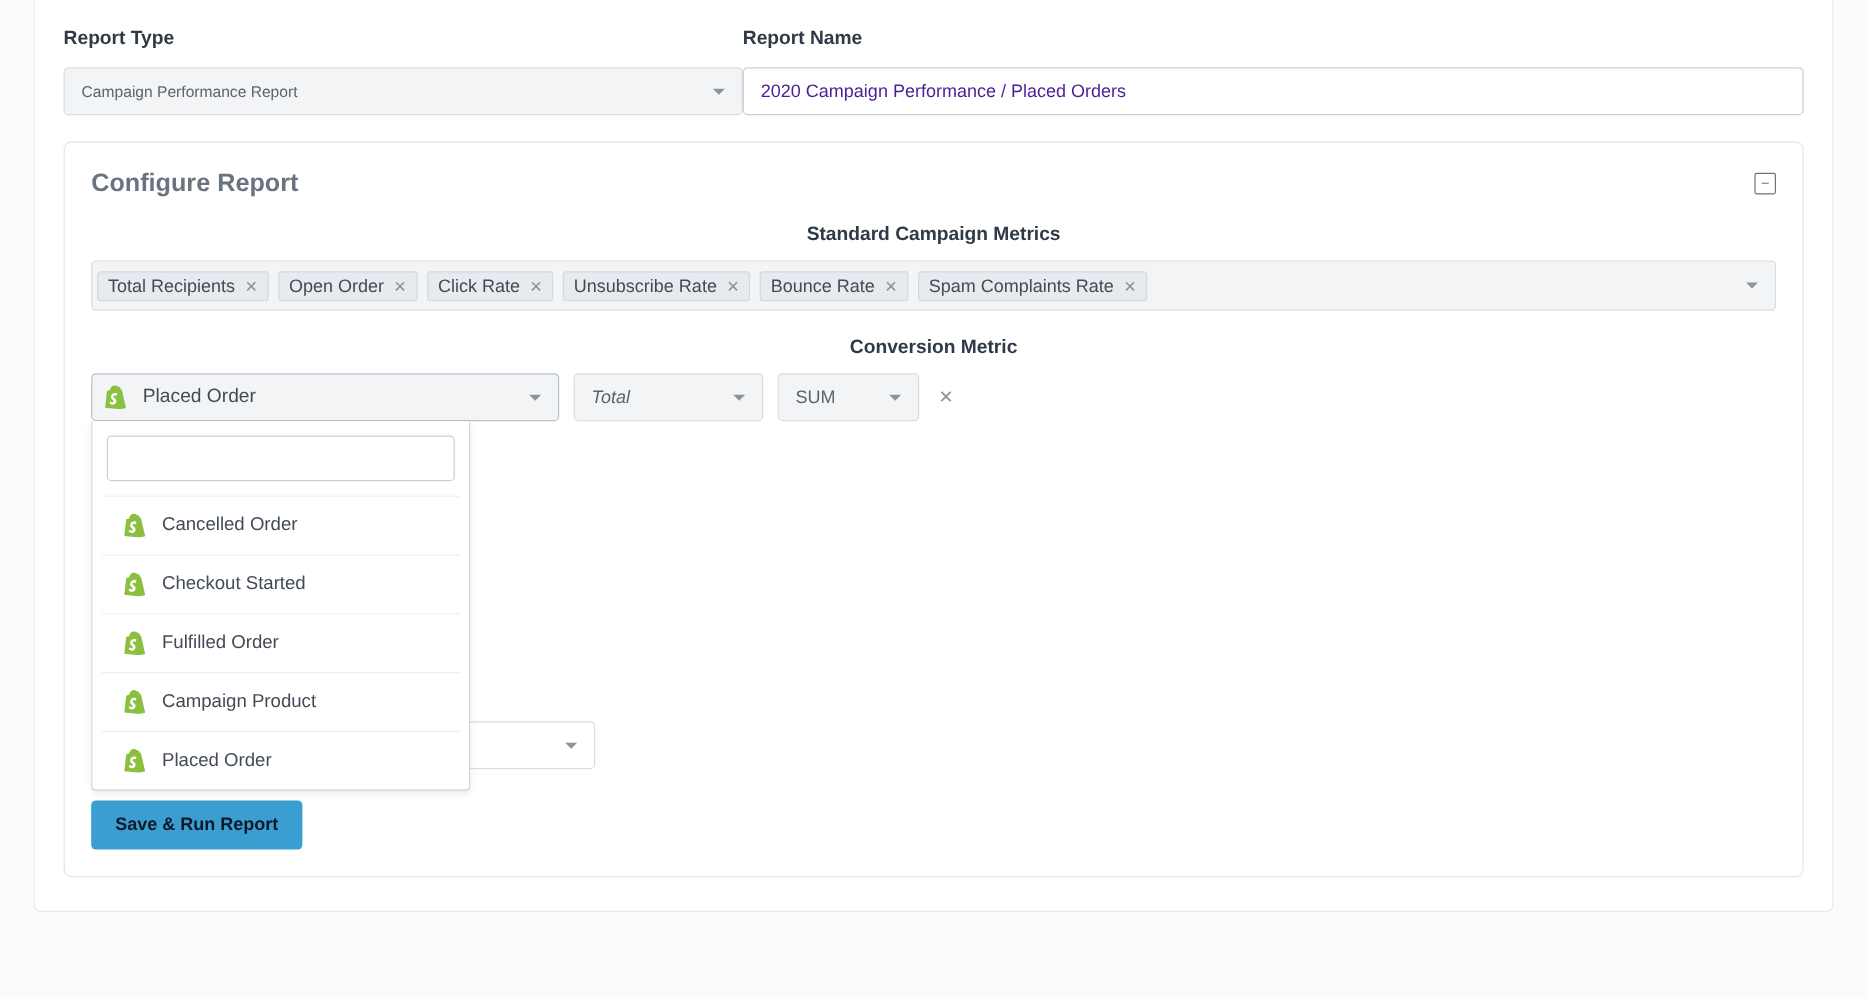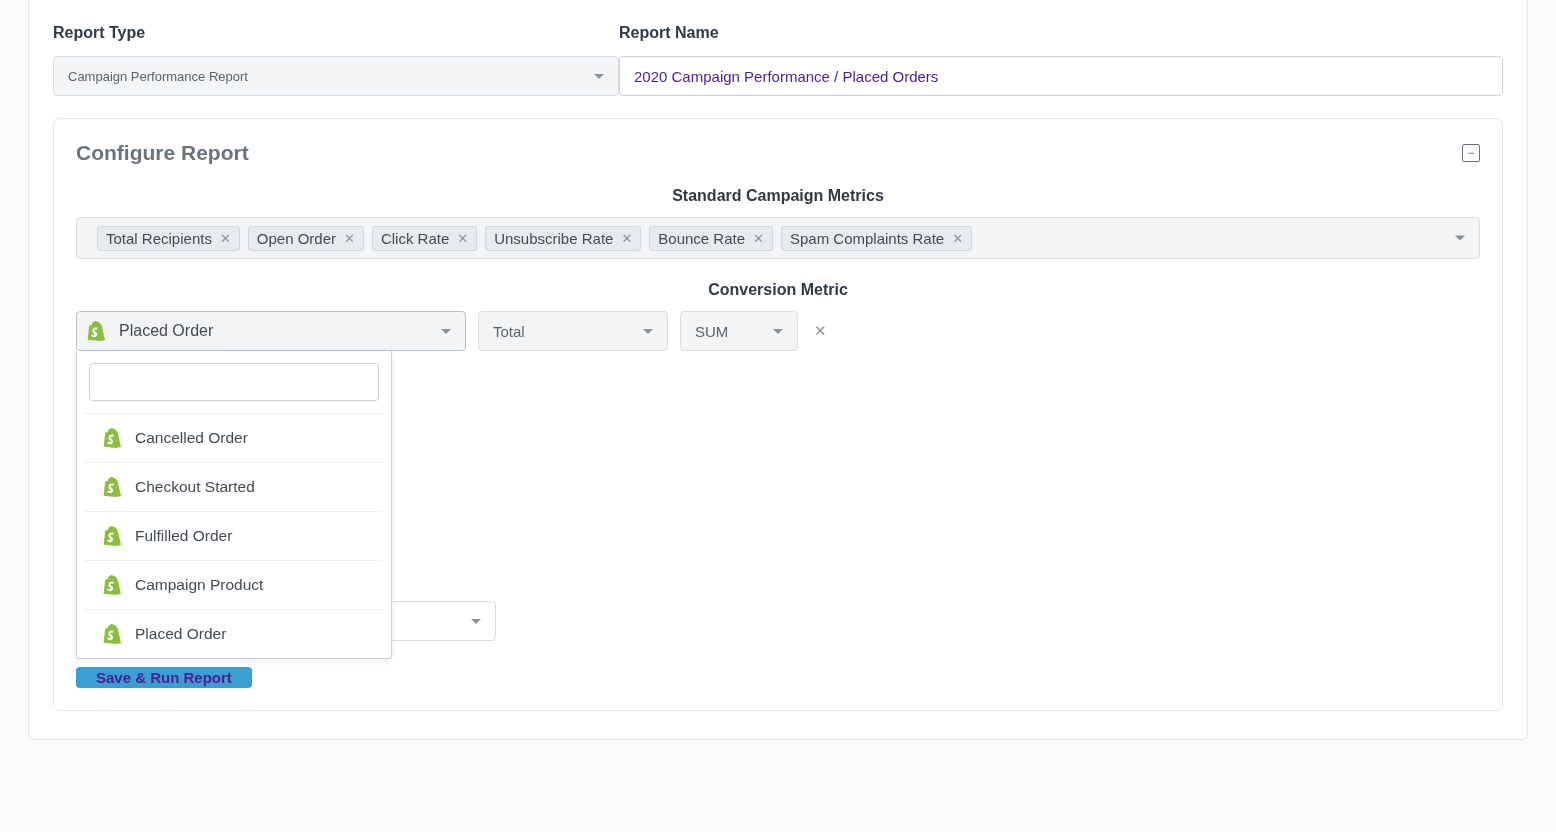--- a/index.html
+++ b/index.html
@@ -85,21 +85,21 @@
     font-size: 16px;
     color: #2f3a46;
     margin-bottom: 12px;
     text-align: center;
   }
   .metrics-bar {
     display: flex; align-items: center; gap: 8px;
     background: #f2f4f6;
     border: 1px solid #d8dde2;
     border-radius: 4px;
-    padding: 6px 20px;
+    padding: 6px 4px;
     min-height: 42px;
     margin-bottom: 22px;
     position: relative;
   }
   .metrics-bar .caret {
     position: absolute; right: 14px; top: 50%; transform: translateY(-50%);
   }
   .tag {
     display: inline-flex; align-items: center; gap: 8px;
     background: #e7eaee;
@@ -143,21 +143,21 @@
     background: #f2f4f6;
     border: 1px solid #d8dde2;
     border-radius: 4px;
     padding: 0 14px;
     display: flex; align-items: center; justify-content: space-between;
     color: #5a646e;
     font-size: 15px;
     cursor: pointer;
     gap: 28px;
   }
-  .mini-select.total-w { width: 190px; }
+  .mini-select.total-w { width: 158px; font-style: italic; }
   .mini-select.sum-w { width: 118px; }
   .clear-x {
     color: #8a939c; font-size: 15px; cursor: pointer;
     padding: 0 4px;
   }
   .dropdown-panel {
     position: absolute;
     top: 40px;
     left: 0;
     width: 316px;
@@ -193,24 +193,24 @@
     border: 1px solid #d8dde2;
     border-radius: 4px;
     display: flex; align-items: center; justify-content: flex-end;
     padding: 0 14px;
     margin-left: 290px;
     margin-top: 250px;
     margin-bottom: 26px;
   }
   .primary-btn {
     background: #3a9ed0;
-    color: #4c1d95;
+    color: #0f172a;
     border: none;
     border-radius: 4px;
-    padding: 2px 20px;
+    padding: 12px 20px;
     font-size: 15px;
     font-weight: 700;
     cursor: pointer;
   }
 </style>
 </head>
 <body>
 
 <div class="outer">
 

